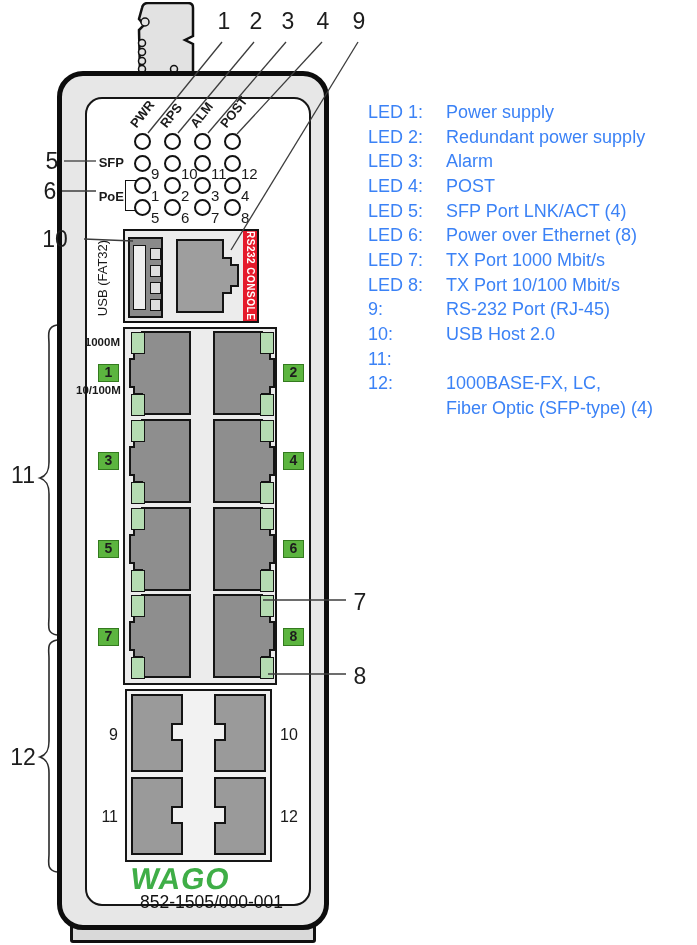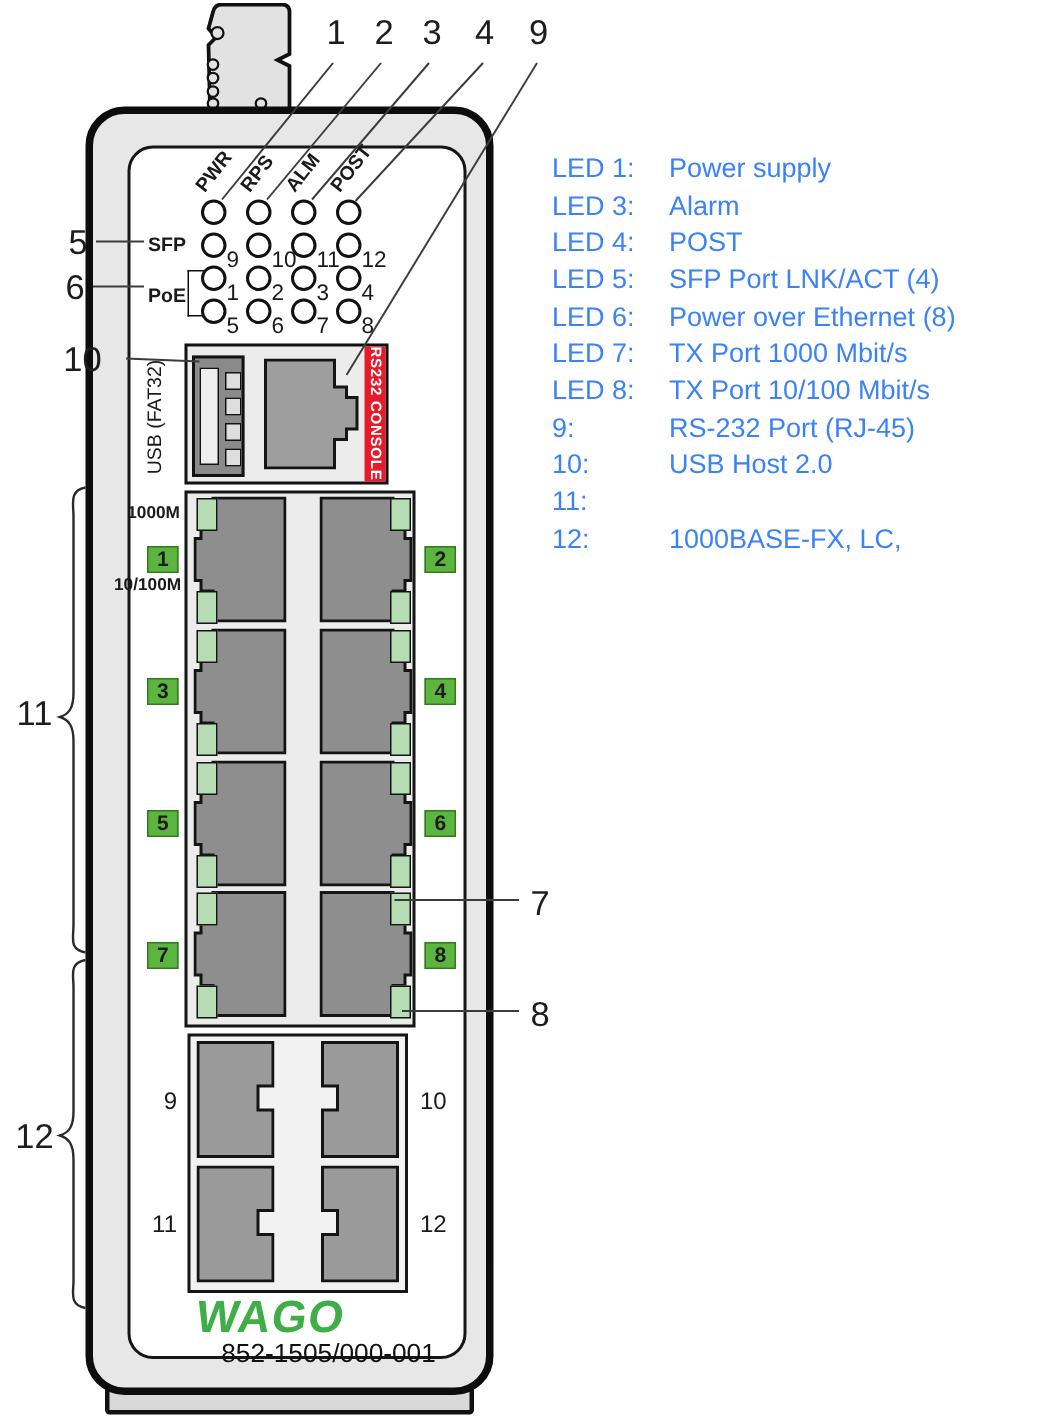--- a/index.html
+++ b/index.html
@@ -48,21 +48,21 @@
   .badge{position:absolute;width:21px;height:18px;background:#5cb53f;
          border:1.5px solid #337a1e;color:#1d1d1d;font-size:14px;font-weight:700;
          text-align:center;line-height:15px;z-index:3}
   
   .sfpbox{position:absolute;left:125px;top:689px;width:147px;height:173px;
           background:#f2f2f2;border:2px solid #161616;z-index:3}
   .sfpnum{position:absolute;font-size:16px;color:#1a1a1a;width:20px;z-index:3}
   
   .wago{position:absolute;left:131px;top:862px;font-size:30px;font-weight:800;
         color:#3fae47;letter-spacing:1px;transform:skewX(-8deg);z-index:3}
-  .partno{position:absolute;left:140px;top:892px;width:158px;text-align:center;
+  .partno{position:absolute;left:140px;top:892px;width:158px;text-align:left;
           font-size:17.5px;color:#111;z-index:3}
   
   .callout{position:absolute;font-size:23px;color:#1d1d1d;text-align:center;z-index:6}
   .overlay{position:absolute;left:0;top:0;z-index:5;pointer-events:none}
   .legend{position:absolute;left:368px;top:100px;font-size:18px;color:#3b82f6;z-index:6}
   .lrow{display:flex;line-height:24.65px;white-space:nowrap}
   .llab{width:78px;flex:none}
 </style>
 </head>
 <body>
@@ -252,20 +252,24 @@
       <path d="M57,640 C46,642 49,650 49,658 L49,741 C49,751 46,755 40,757 C46,759 49,763 49,773 L49,854 C49,862 46,870 57,872"></path>
     </g>
   </svg>
 
   <div class="legend">
     <div class="lrow">
         <span class="llab">LED 1:</span>
         <span>Power supply</span>
       </div>
     <div class="lrow">
+        <span class="llab">LED 2:</span>
+        <span>Redundant power supply</span>
+      </div>
+    <div class="lrow">
         <span class="llab">LED 3:</span>
         <span>Alarm</span>
       </div>
     <div class="lrow">
         <span class="llab">LED 4:</span>
         <span>POST</span>
       </div>
     <div class="lrow">
         <span class="llab">LED 5:</span>
         <span>SFP Port LNK/ACT (4)</span>
@@ -290,15 +294,19 @@
         <span class="llab">10:</span>
         <span>USB Host 2.0</span>
       </div>
     <div class="lrow">
         <span class="llab">11:</span>
       </div>
     <div class="lrow">
         <span class="llab">12:</span>
         <span>1000BASE-FX, LC,</span>
       </div>
+    <div class="lrow">
+        <span class="llab"></span>
+        <span>Fiber Optic (SFP-type) (4)</span>
+      </div>
   </div>
 
 </div>
 
 </body></html>

